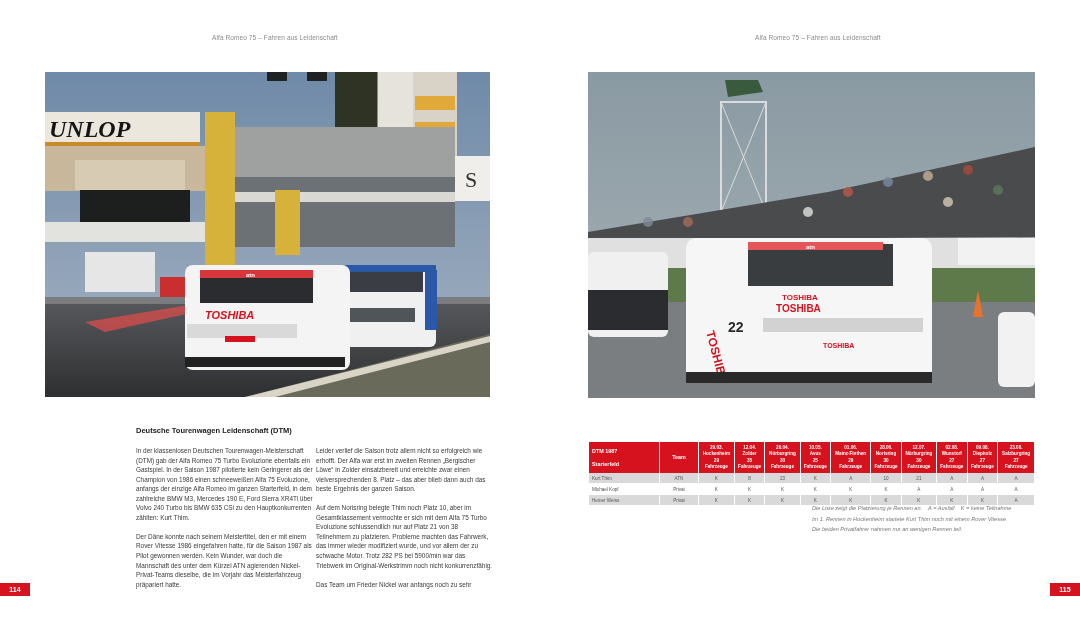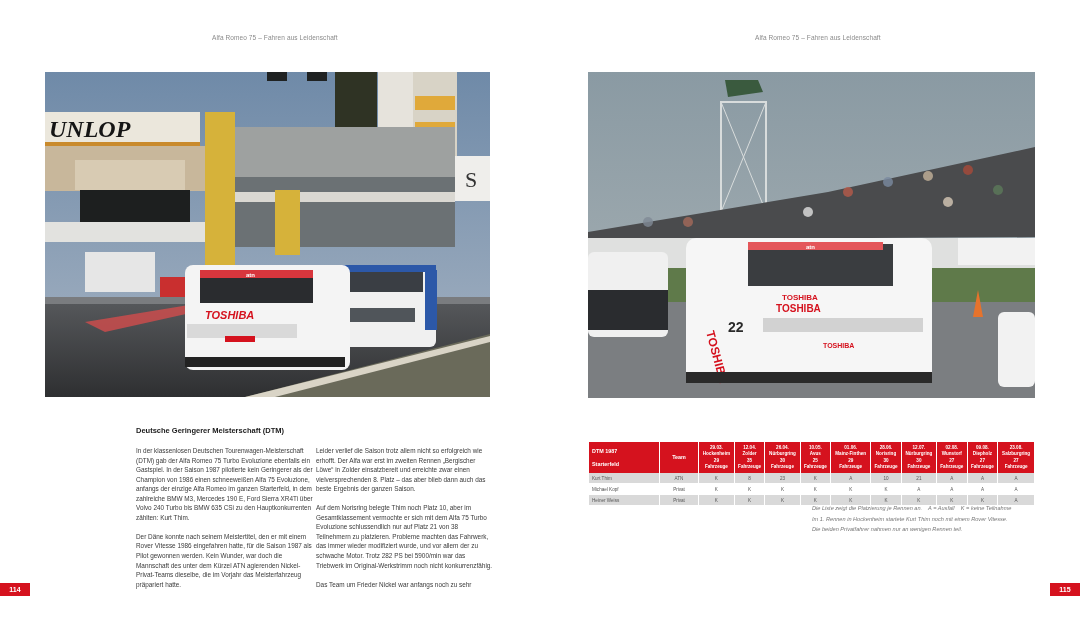--- a/index.html
+++ b/index.html
@@ -163,21 +163,21 @@
       <text x="235" y="276" font-family="Liberation Sans, sans-serif" font-weight="bold" font-size="7" fill="#d5121e">TOSHIBA</text>
       <text x="118" y="260" font-family="Liberation Sans, sans-serif" font-weight="bold" font-size="12" fill="#d5121e" transform="rotate(75 118 260)">TOSHIBA</text>
       <text x="140" y="260" font-family="Liberation Sans, sans-serif" font-weight="bold" font-size="14" fill="#2a2a2a">22</text>
       <rect x="98" y="300" width="246" height="11" fill="#2a2a2a"></rect>
     </g>
 
     <rect x="410" y="240" width="37" height="75" rx="6" fill="#f2f2f2"></rect>
   </svg>
 </div>
 
-<div class="article-title">Deutsche Geringerer Meisterschaft (DTM)</div>
+<div class="article-title">Deutsche Tourenwagen Leidenschaft (DTM)</div>
 
 <div class="col col-1">
   <p>In der klassenlosen Deutschen Tourenwagen-Meisterschaft (DTM) gab der Alfa Romeo 75 Turbo Evoluzione ebenfalls ein Gastspiel. In der Saison 1987 pilotierte kein Geringerer als der Champion von 1986 einen schneeweißen Alfa 75 Evoluzione, anfangs der einzige Alfa Romeo im ganzen Starterfeld, in dem zahlreiche BMW M3, Mercedes 190 E, Ford Sierra XR4Ti über Volvo 240 Turbo bis BMW 635 CSi zu den Hauptkonkurrenten zählten: Kurt Thim.</p>
   <p>Der Däne konnte nach seinem Meistertitel, den er mit einem Rover Vitesse 1986 eingefahren hatte, für die Saison 1987 als Pilot gewonnen werden. Kein Wunder, war doch die Mannschaft des unter dem Kürzel ATN agierenden Nickel-Privat-Teams dieselbe, die im Vorjahr das Meisterfahrzeug präpariert hatte.</p>
 </div>
 
 <div class="col col-2">
   <p>Leider verlief die Saison trotz allem nicht so erfolgreich wie erhofft. Der Alfa war erst im zweiten Rennen „Bergischer Löwe“ in Zolder einsatzbereit und erreichte zwar einen vielversprechenden 8. Platz – das aber blieb dann auch das beste Ergebnis der ganzen Saison.</p>
   <p>Auf dem Norisring belegte Thim noch Platz 10, aber im Gesamtklassement vermochte er sich mit dem Alfa 75 Turbo Evoluzione schlussendlich nur auf Platz 21 von 38 Teilnehmern zu platzieren. Probleme machten das Fahrwerk, das immer wieder modifiziert wurde, und vor allem der zu schwache Motor. Trotz 282 PS bei 5900/min war das Triebwerk im Original-Werkstrimm noch nicht konkurrenzfähig.</p>
   <p>Das Team um Frieder Nickel war anfangs noch zu sehr</p>

